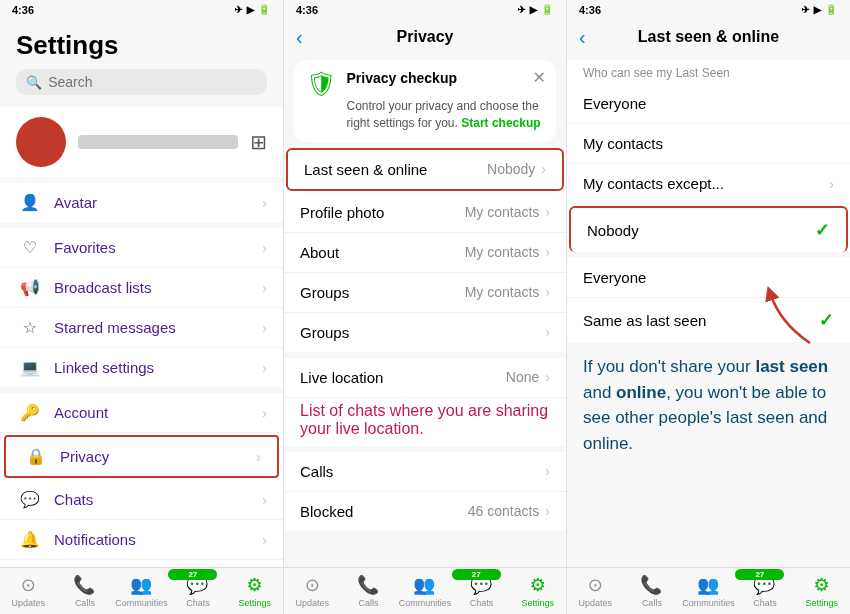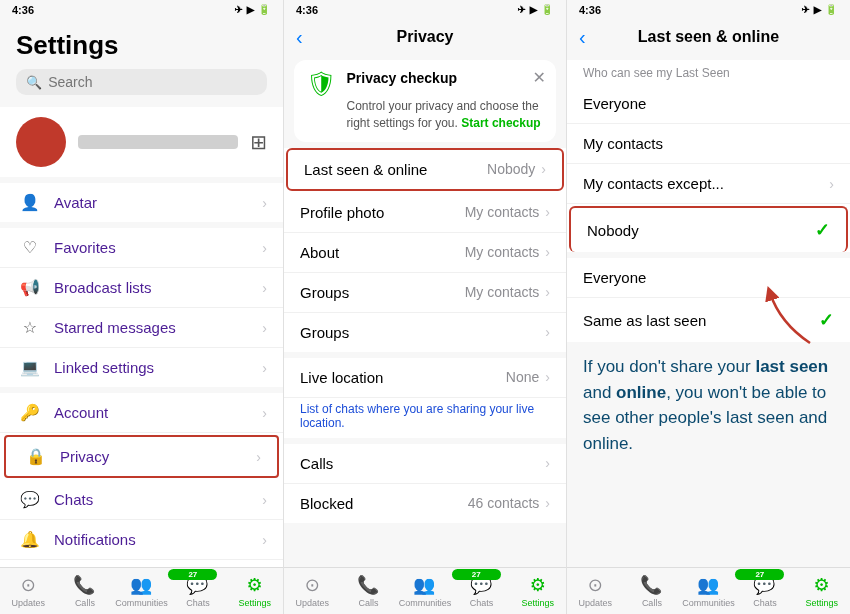--- a/index.html
+++ b/index.html
@@ -258,22 +258,22 @@
       color: #8e8e93;
       margin-right: 6px;
     }
     .privacy-item-chevron {
       color: #c7c7cc;
       font-size: 14px;
     }
 
     .live-location-note {
       padding: 4px 16px 8px;
-      font-size: 12px;
-      color: #1d4ed8;
+      font-size: 16px;
+      color: #be185d;
     }
 
     
     .panel-lastseen {
       width: 283px;
       background: #f7f7f7;
     }
     .lastseen-section {
       background: #fff;
       margin: 6px 0;

